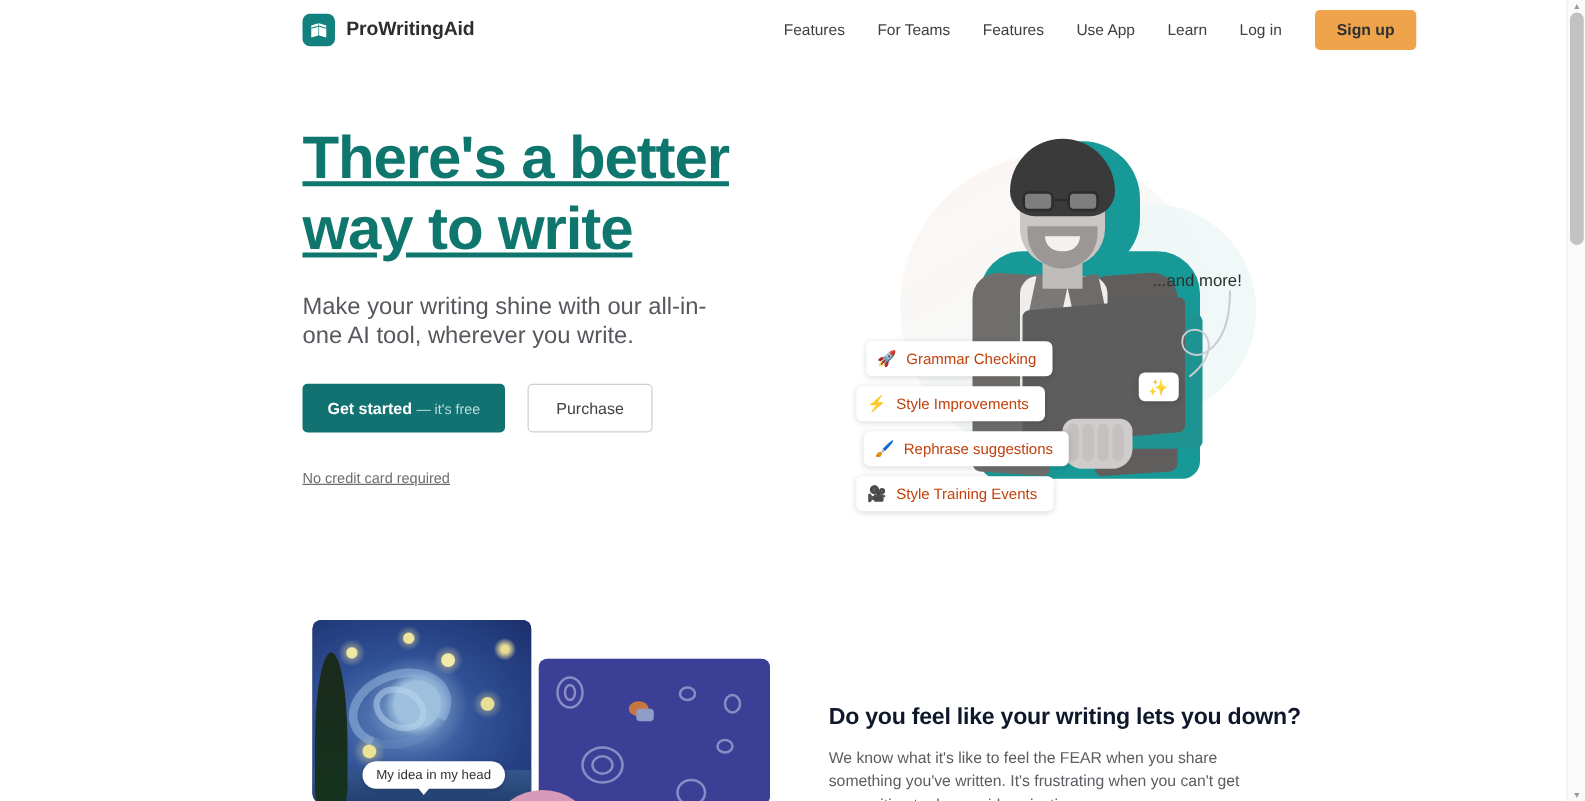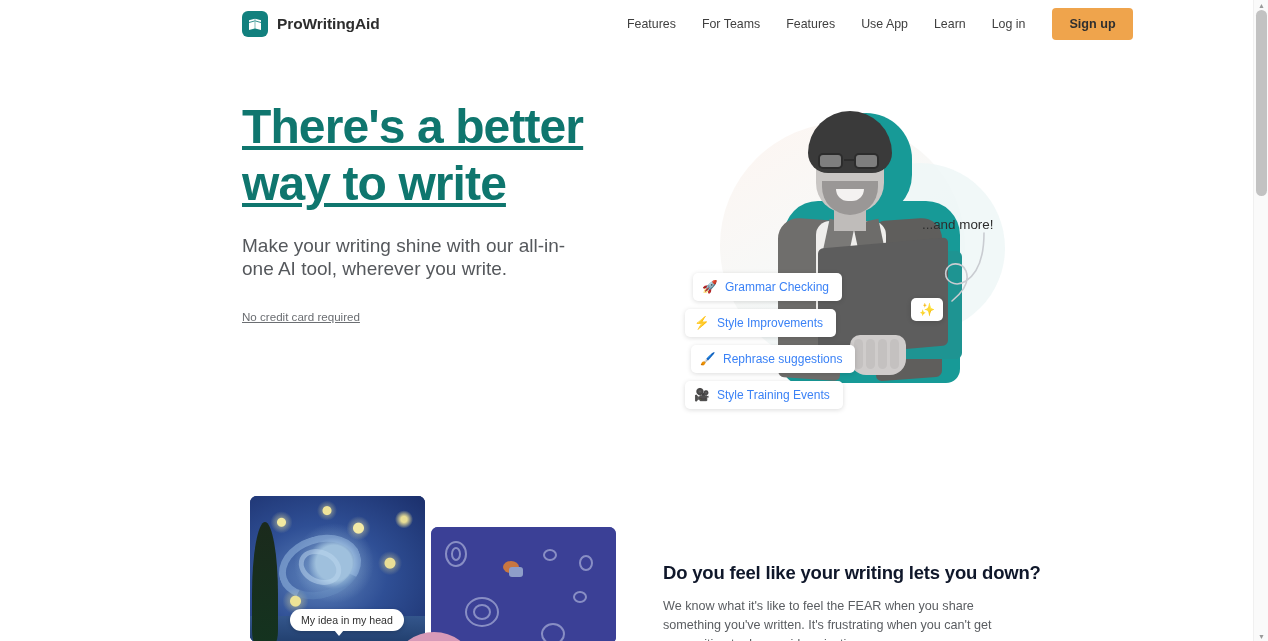--- a/index.html
+++ b/index.html
@@ -336,21 +336,21 @@
     background: #ffffff;
     border-radius: 5px;
     padding: 7px 13px 7px 9px;
     box-shadow: 0 1px 5px rgba(0,0,0,.14);
     width: max-content;
     cursor: default;
   }
   .chip-icon { font-size: 12.5px; line-height: 1; width: 15px; text-align: center; }
   .chip-label {
     font-size: 12px;
-    color: #3b82f6;
+    color: #c2410c;
     white-space: nowrap;
   }
   .chip-1 { margin-left: 8px; }
   .chip-2 { margin-left: 0px; }
   .chip-3 { margin-left: 6px; }
   .chip-4 { margin-left: 0px; }
 
   .sparkle-chip {
     position: absolute;
     left: 251px;
@@ -559,20 +559,27 @@
   <section class="hero">
 
     <div class="hero-copy">
       <h1 class="hero-title">
         <span>There's a better</span><br>
         <span>way to write</span>
       </h1>
 
       <p class="hero-sub">Make your writing shine with our all-in-one AI tool, wherever you write.</p>
 
+      <div class="hero-actions">
+        <button class="btn-primary">
+          <span class="strong">Get started</span>
+          <span class="light">— it's free</span>
+        </button>
+        <button class="btn-secondary">Purchase</button>
+      </div>
 
       <p class="hero-note">No credit card required</p>
     </div>
 
     <div class="hero-art">
       <div class="art-blob"></div>
       <div class="art-blob-2"></div>
 
       <div class="figure-shadow">
         <div class="head"></div>

